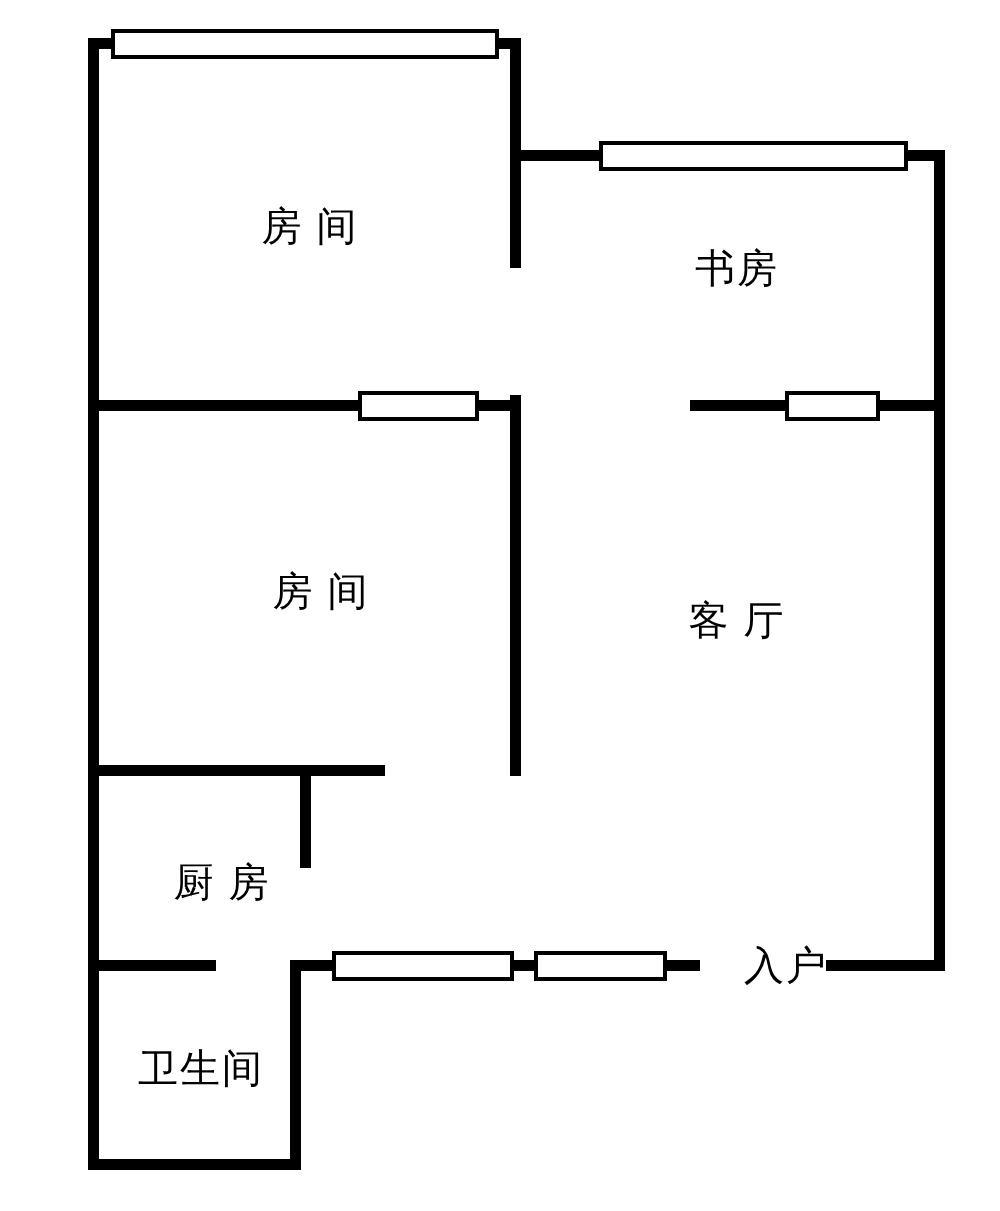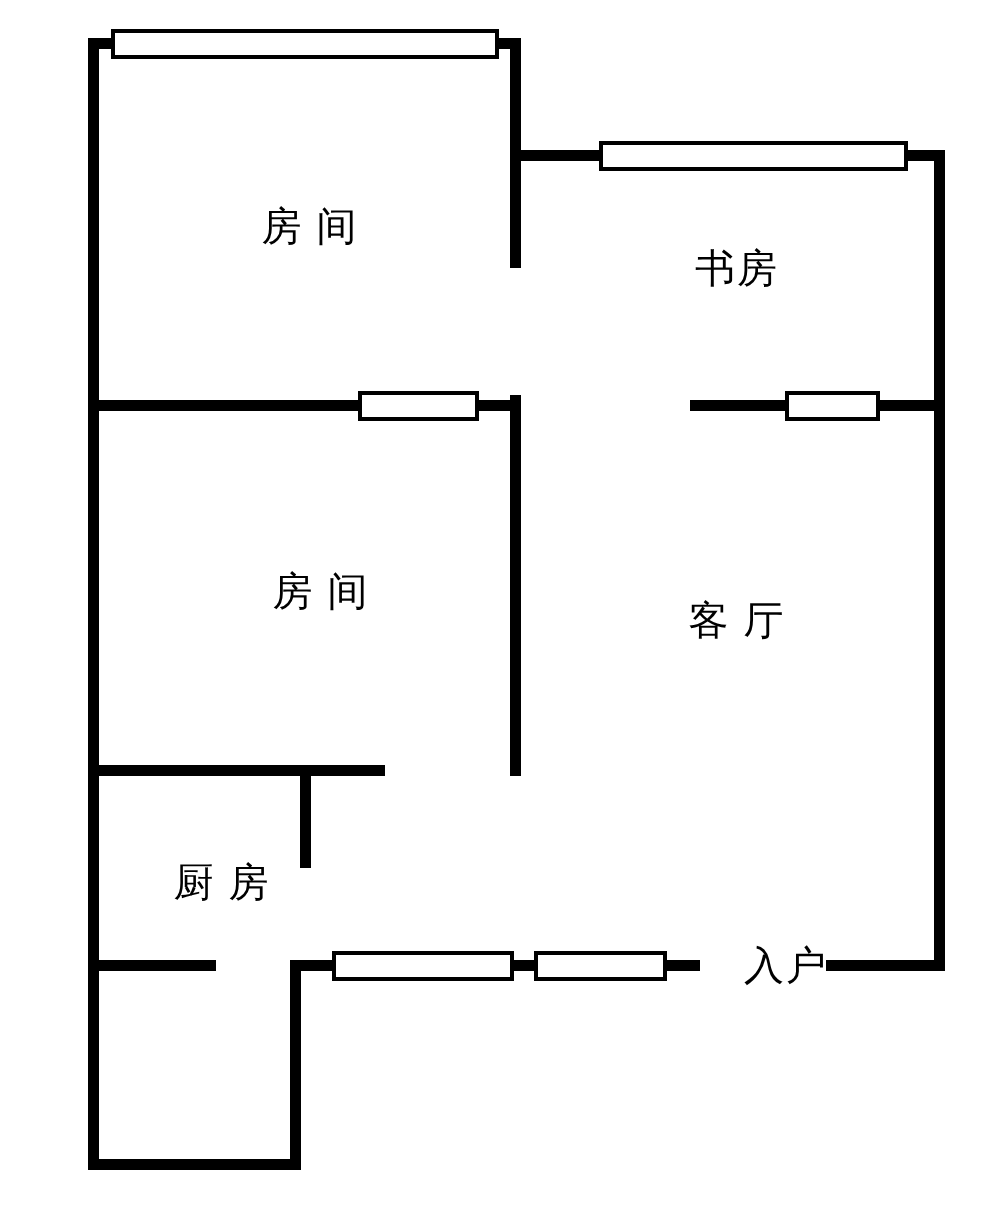--- a/index.html
+++ b/index.html
@@ -62,16 +62,17 @@
   <div class="room-label" style="left:310px; top:226px;">房 间</div>
 
   <div class="room-label" style="left:737px; top:268px;">书房</div>
 
   <div class="room-label" style="left:321px; top:591px;">房 间</div>
 
   <div class="room-label" style="left:737px; top:620px;">客 厅</div>
 
   <div class="room-label" style="left:222px; top:882px;">厨 房</div>
 
+  <div class="room-label" style="left:201px; top:1068px;">卫生间</div>
 
   <div class="room-label" style="left:763px; top:965px;margin-left:23px;">入户</div>
 
 </div>
 
 </body></html>

